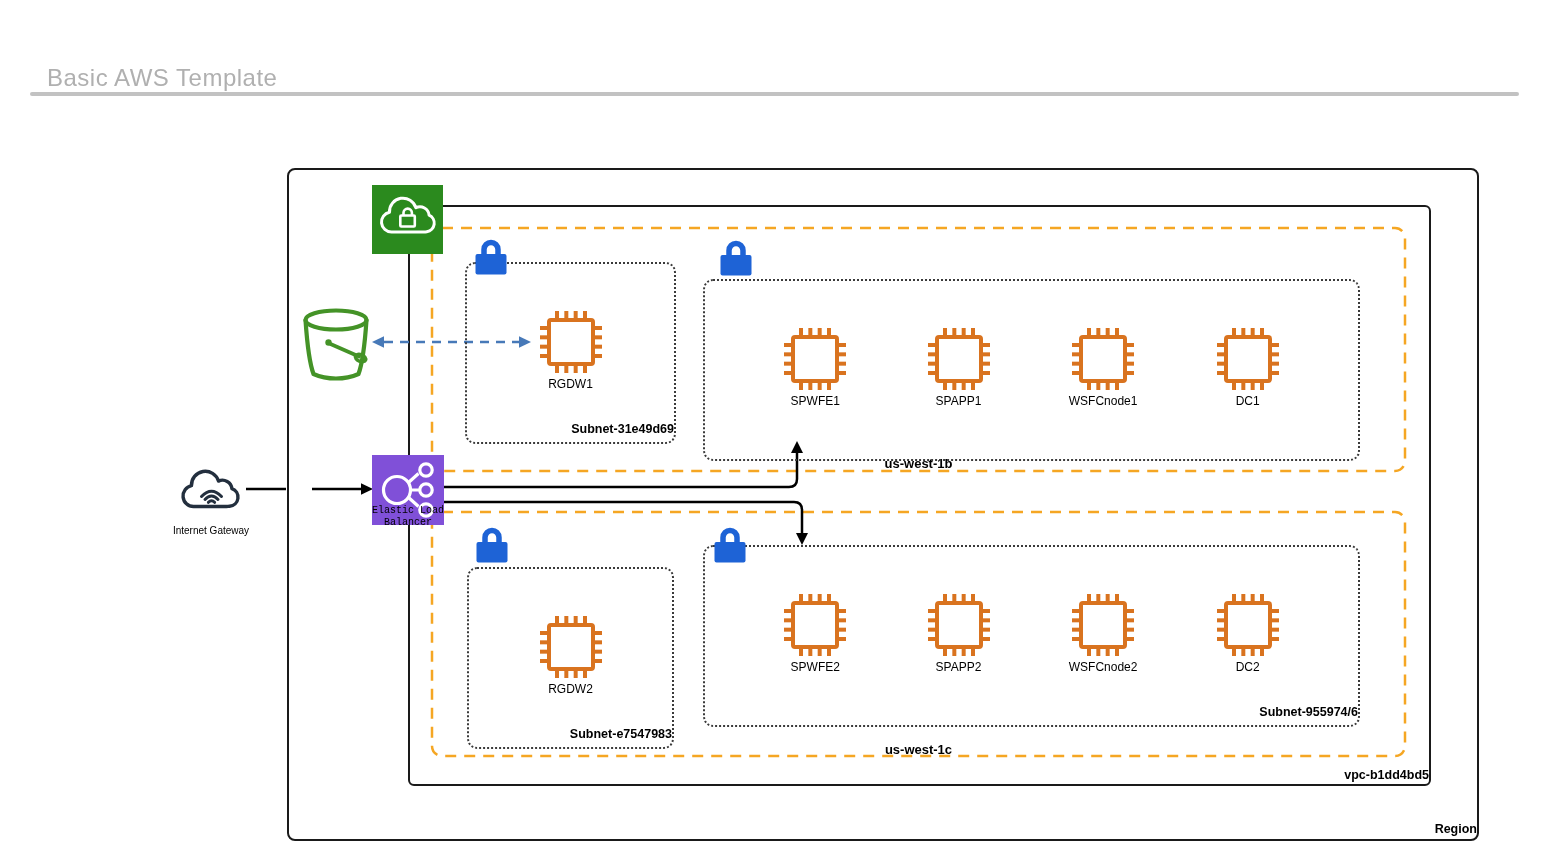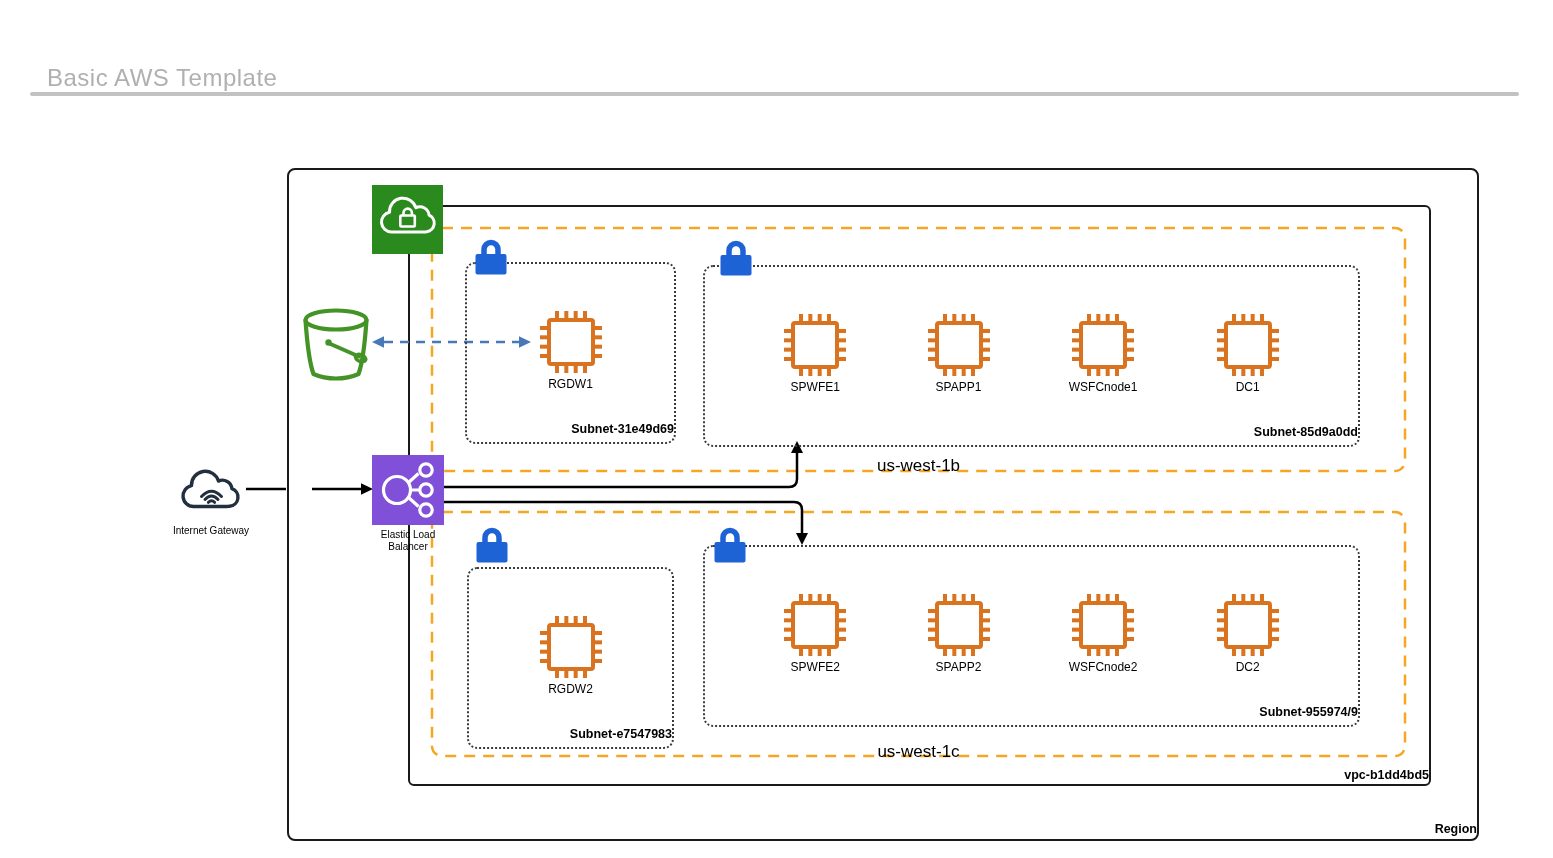--- a/index.html
+++ b/index.html
@@ -32,21 +32,21 @@
   }
   .subnet-box{
     position:absolute;
     border:2.4px dotted var(--subnet-dot,#3a3a3a);border-radius:10px;
   }
   .box-label{
     position:absolute;left:0;right:0;text-align:right;
     font-weight:bold;font-size:12.5px;white-space:nowrap;
   }
   .zone-label{
-    position:absolute;text-align:center;font-weight:normal;font-size:17px;
+    position:absolute;text-align:center;font-weight:bold;font-size:13px;
     width:973px;left:432px;
   }
 
   
   .chip-row{
     position:absolute;left:0;right:0;top:45px;
     display:flex;justify-content:space-evenly;align-items:center;
   }
   .chip-unit{display:flex;flex-direction:column;align-items:center;}
   .chip svg, svg.chip{display:block;}
@@ -125,21 +125,21 @@
           <line x1="47" y1="2" x2="47" y2="11"></line>
           <line x1="47" y1="55" x2="47" y2="64"></line>
           <line x1="2" y1="47" x2="11" y2="47"></line>
           <line x1="55" y1="47" x2="64" y2="47"></line>
         </svg>
         <div class="chip-label">RGDW1</div>
       </div>
     </div>
   <div class="box-label" style="bottom:6px;">Subnet-31e49d69</div>
 </div>
-<div class="subnet-box" style="left:703px;top:265px;width:653px;height:178px;">
+<div class="subnet-box" style="left:703px;top:279px;width:653px;height:178px;">
   <div class="chip-row">
       <div class="chip-unit">
         <svg class="chip" width="66" height="66" viewBox="0 0 66 66">
           <rect x="11" y="11" width="44" height="44" rx="2"></rect>
           <line x1="19" y1="2" x2="19" y2="11"></line>
           <line x1="19" y1="55" x2="19" y2="64"></line>
           <line x1="2" y1="19" x2="11" y2="19"></line>
           <line x1="55" y1="19" x2="64" y2="19"></line>
           <line x1="28.33" y1="2" x2="28.33" y2="11"></line>
           <line x1="28.33" y1="55" x2="28.33" y2="64"></line>
@@ -216,21 +216,20 @@
           <line x1="2" y1="37.67" x2="11" y2="37.67"></line>
           <line x1="55" y1="37.67" x2="64" y2="37.67"></line>
           <line x1="47" y1="2" x2="47" y2="11"></line>
           <line x1="47" y1="55" x2="47" y2="64"></line>
           <line x1="2" y1="47" x2="11" y2="47"></line>
           <line x1="55" y1="47" x2="64" y2="47"></line>
         </svg>
         <div class="chip-label">DC1</div>
       </div>
     </div>
-  <div class="box-label" style="bottom:6px;">Subnet-85d9a0dd</div>
 </div>
 <div class="subnet-box" style="left:467px;top:567px;width:203px;height:178px;">
   <div class="chip-row">
       <div class="chip-unit">
         <svg class="chip" width="66" height="66" viewBox="0 0 66 66">
           <rect x="11" y="11" width="44" height="44" rx="2"></rect>
           <line x1="19" y1="2" x2="19" y2="11"></line>
           <line x1="19" y1="55" x2="19" y2="64"></line>
           <line x1="2" y1="19" x2="11" y2="19"></line>
           <line x1="55" y1="19" x2="64" y2="19"></line>
@@ -336,21 +335,21 @@
           <line x1="2" y1="37.67" x2="11" y2="37.67"></line>
           <line x1="55" y1="37.67" x2="64" y2="37.67"></line>
           <line x1="47" y1="2" x2="47" y2="11"></line>
           <line x1="47" y1="55" x2="47" y2="64"></line>
           <line x1="2" y1="47" x2="11" y2="47"></line>
           <line x1="55" y1="47" x2="64" y2="47"></line>
         </svg>
         <div class="chip-label">DC2</div>
       </div>
     </div>
-  <div class="box-label" style="bottom:6px;">Subnet-955974/9</div>
+  <div class="box-label" style="bottom:6px;">Subnet-955974/6</div>
 </div>
 
 <svg class="lock-icon" style="left:474px;top:238px;" width="34" height="38" viewBox="0 0 34 38">
   <path class="shackle" d="M10 17 V11.5 A7 7 0 0 1 24 11.5 V17"></path>
     <rect class="body" x="1.5" y="16" width="31" height="20.5" rx="2"></rect>
 </svg>
 <svg class="lock-icon" style="left:719px;top:239px;" width="34" height="38" viewBox="0 0 34 38">
   <path class="shackle" d="M10 17 V11.5 A7 7 0 0 1 24 11.5 V17"></path>
     <rect class="body" x="1.5" y="16" width="31" height="20.5" rx="2"></rect>
 </svg>
@@ -371,21 +370,21 @@
 </svg>
 
 <svg class="abs" style="left:372px;top:455px;" width="72" height="70" viewBox="0 0 72 70">
   <rect x="0" y="0" width="72" height="70" fill="var(--elb-purple,#8050d8)"></rect>
   <circle cx="25" cy="35" r="13.5" fill="none" stroke="#fff" stroke-width="3.2"></circle>
   <circle cx="54" cy="15" r="6.2" fill="none" stroke="#fff" stroke-width="3.2"></circle>
   <circle cx="54" cy="35" r="6.2" fill="none" stroke="#fff" stroke-width="3.2"></circle>
   <circle cx="54" cy="55" r="6.2" fill="none" stroke="#fff" stroke-width="3.2"></circle>
   <path d="M36 28 L46.5 18.5 M38.6 35 L47.5 35 M36 42 L46.5 51.5" stroke="#fff" stroke-width="3.2" fill="none"></path>
 </svg>
-<div class="node-label" style="left:364px;top:529px;width:88px;">Elastic Load Balancer</div>
+<div class="node-label" style="left:364px;top:505px;width:88px;font-family:Liberation Mono, monospace;">Elastic Load Balancer</div>
 
 <svg class="abs" style="left:178px;top:460px;" width="68" height="54" viewBox="0 0 68 54">
   <path d="M15.5 46.5 a10.5 10.5 0 0 1 -2 -20.8 a13.8 13.8 0 0 1 27 -4.6 a9.4 9.4 0 0 1 13.4 7.6 a9 9 0 0 1 -2.3 17.5 q-1.5 .3 -3 .3 z" fill="none" stroke="var(--igw-navy,#232f3e)" stroke-width="3.4" stroke-linejoin="round"></path>
   <path d="M23.5 36.5 Q33.5 26 43.5 36.5" fill="none" stroke="var(--igw-navy,#232f3e)" stroke-width="3" stroke-linecap="round"></path>
   <path d="M27 39.5 Q33.5 32.5 40 39.5" fill="none" stroke="var(--igw-navy,#232f3e)" stroke-width="3" stroke-linecap="round"></path>
   <path d="M30.4 42.3 Q33.5 39 36.6 42.3" fill="none" stroke="var(--igw-navy,#232f3e)" stroke-width="3" stroke-linecap="round"></path>
 </svg>
 <div class="node-label" style="left:151px;top:525px;width:120px;">Internet Gateway</div>
 
 <svg class="abs" style="left:299px;top:306px;" width="74" height="80" viewBox="0 0 74 80">

